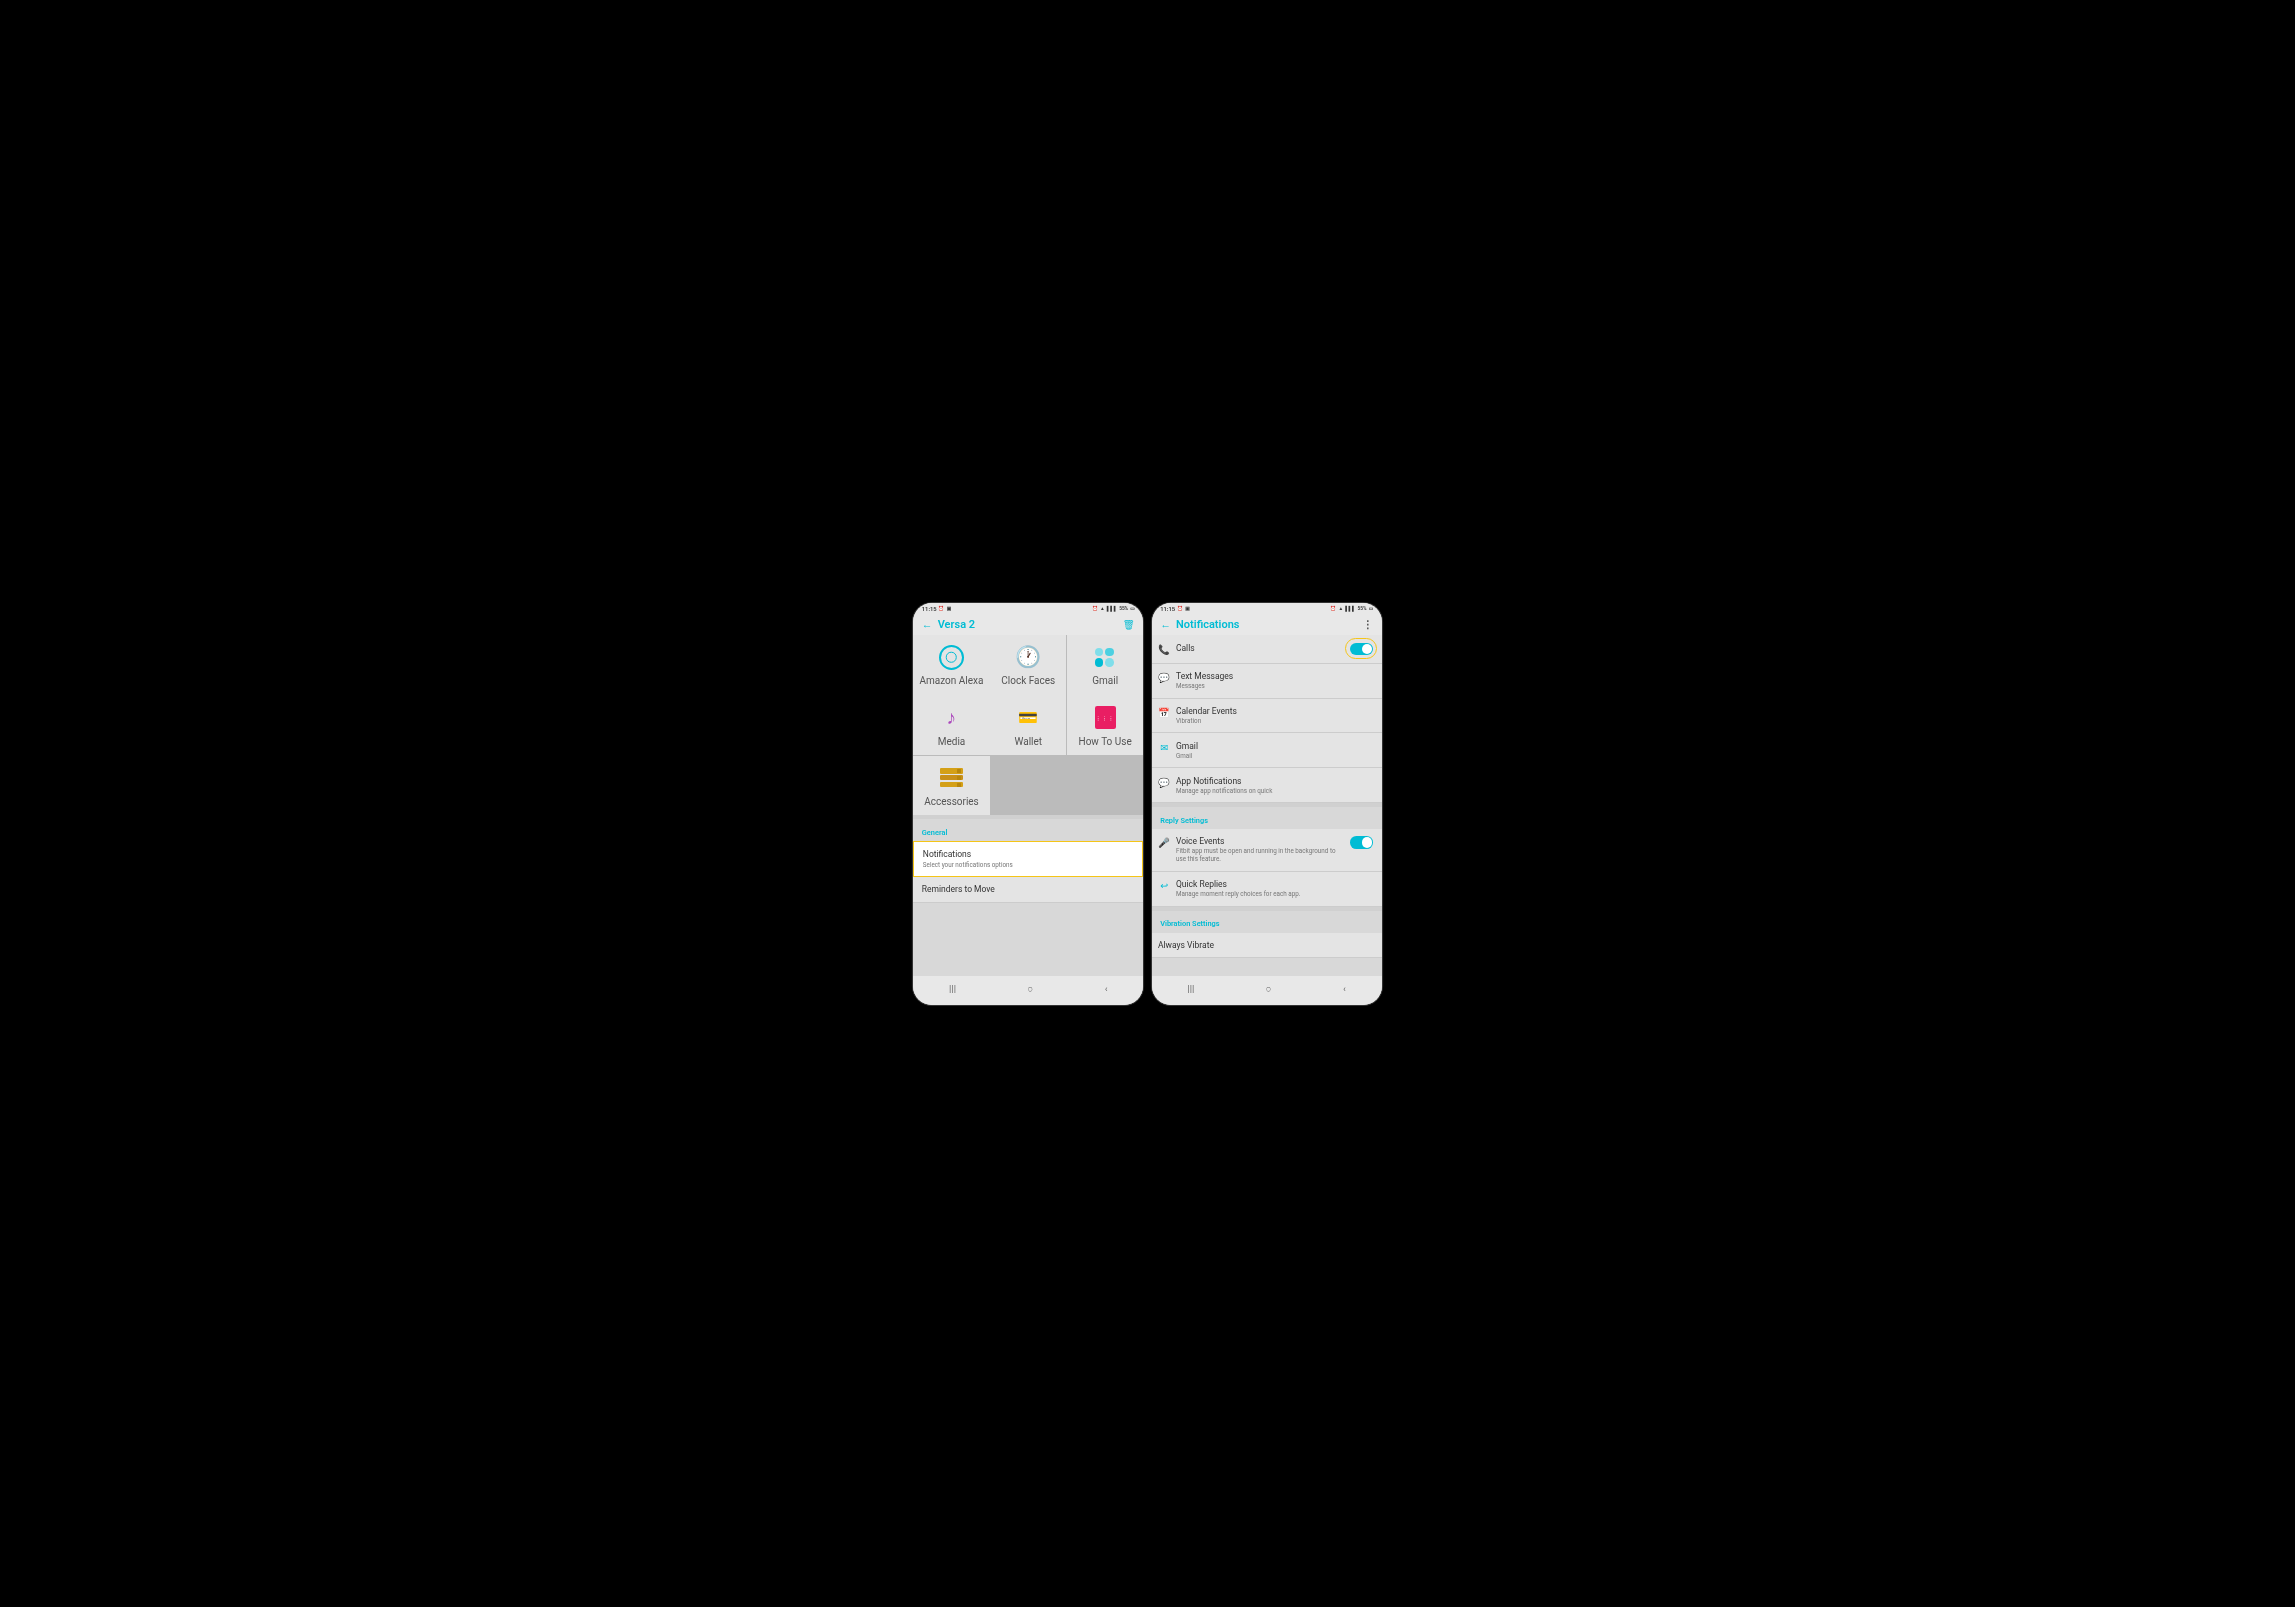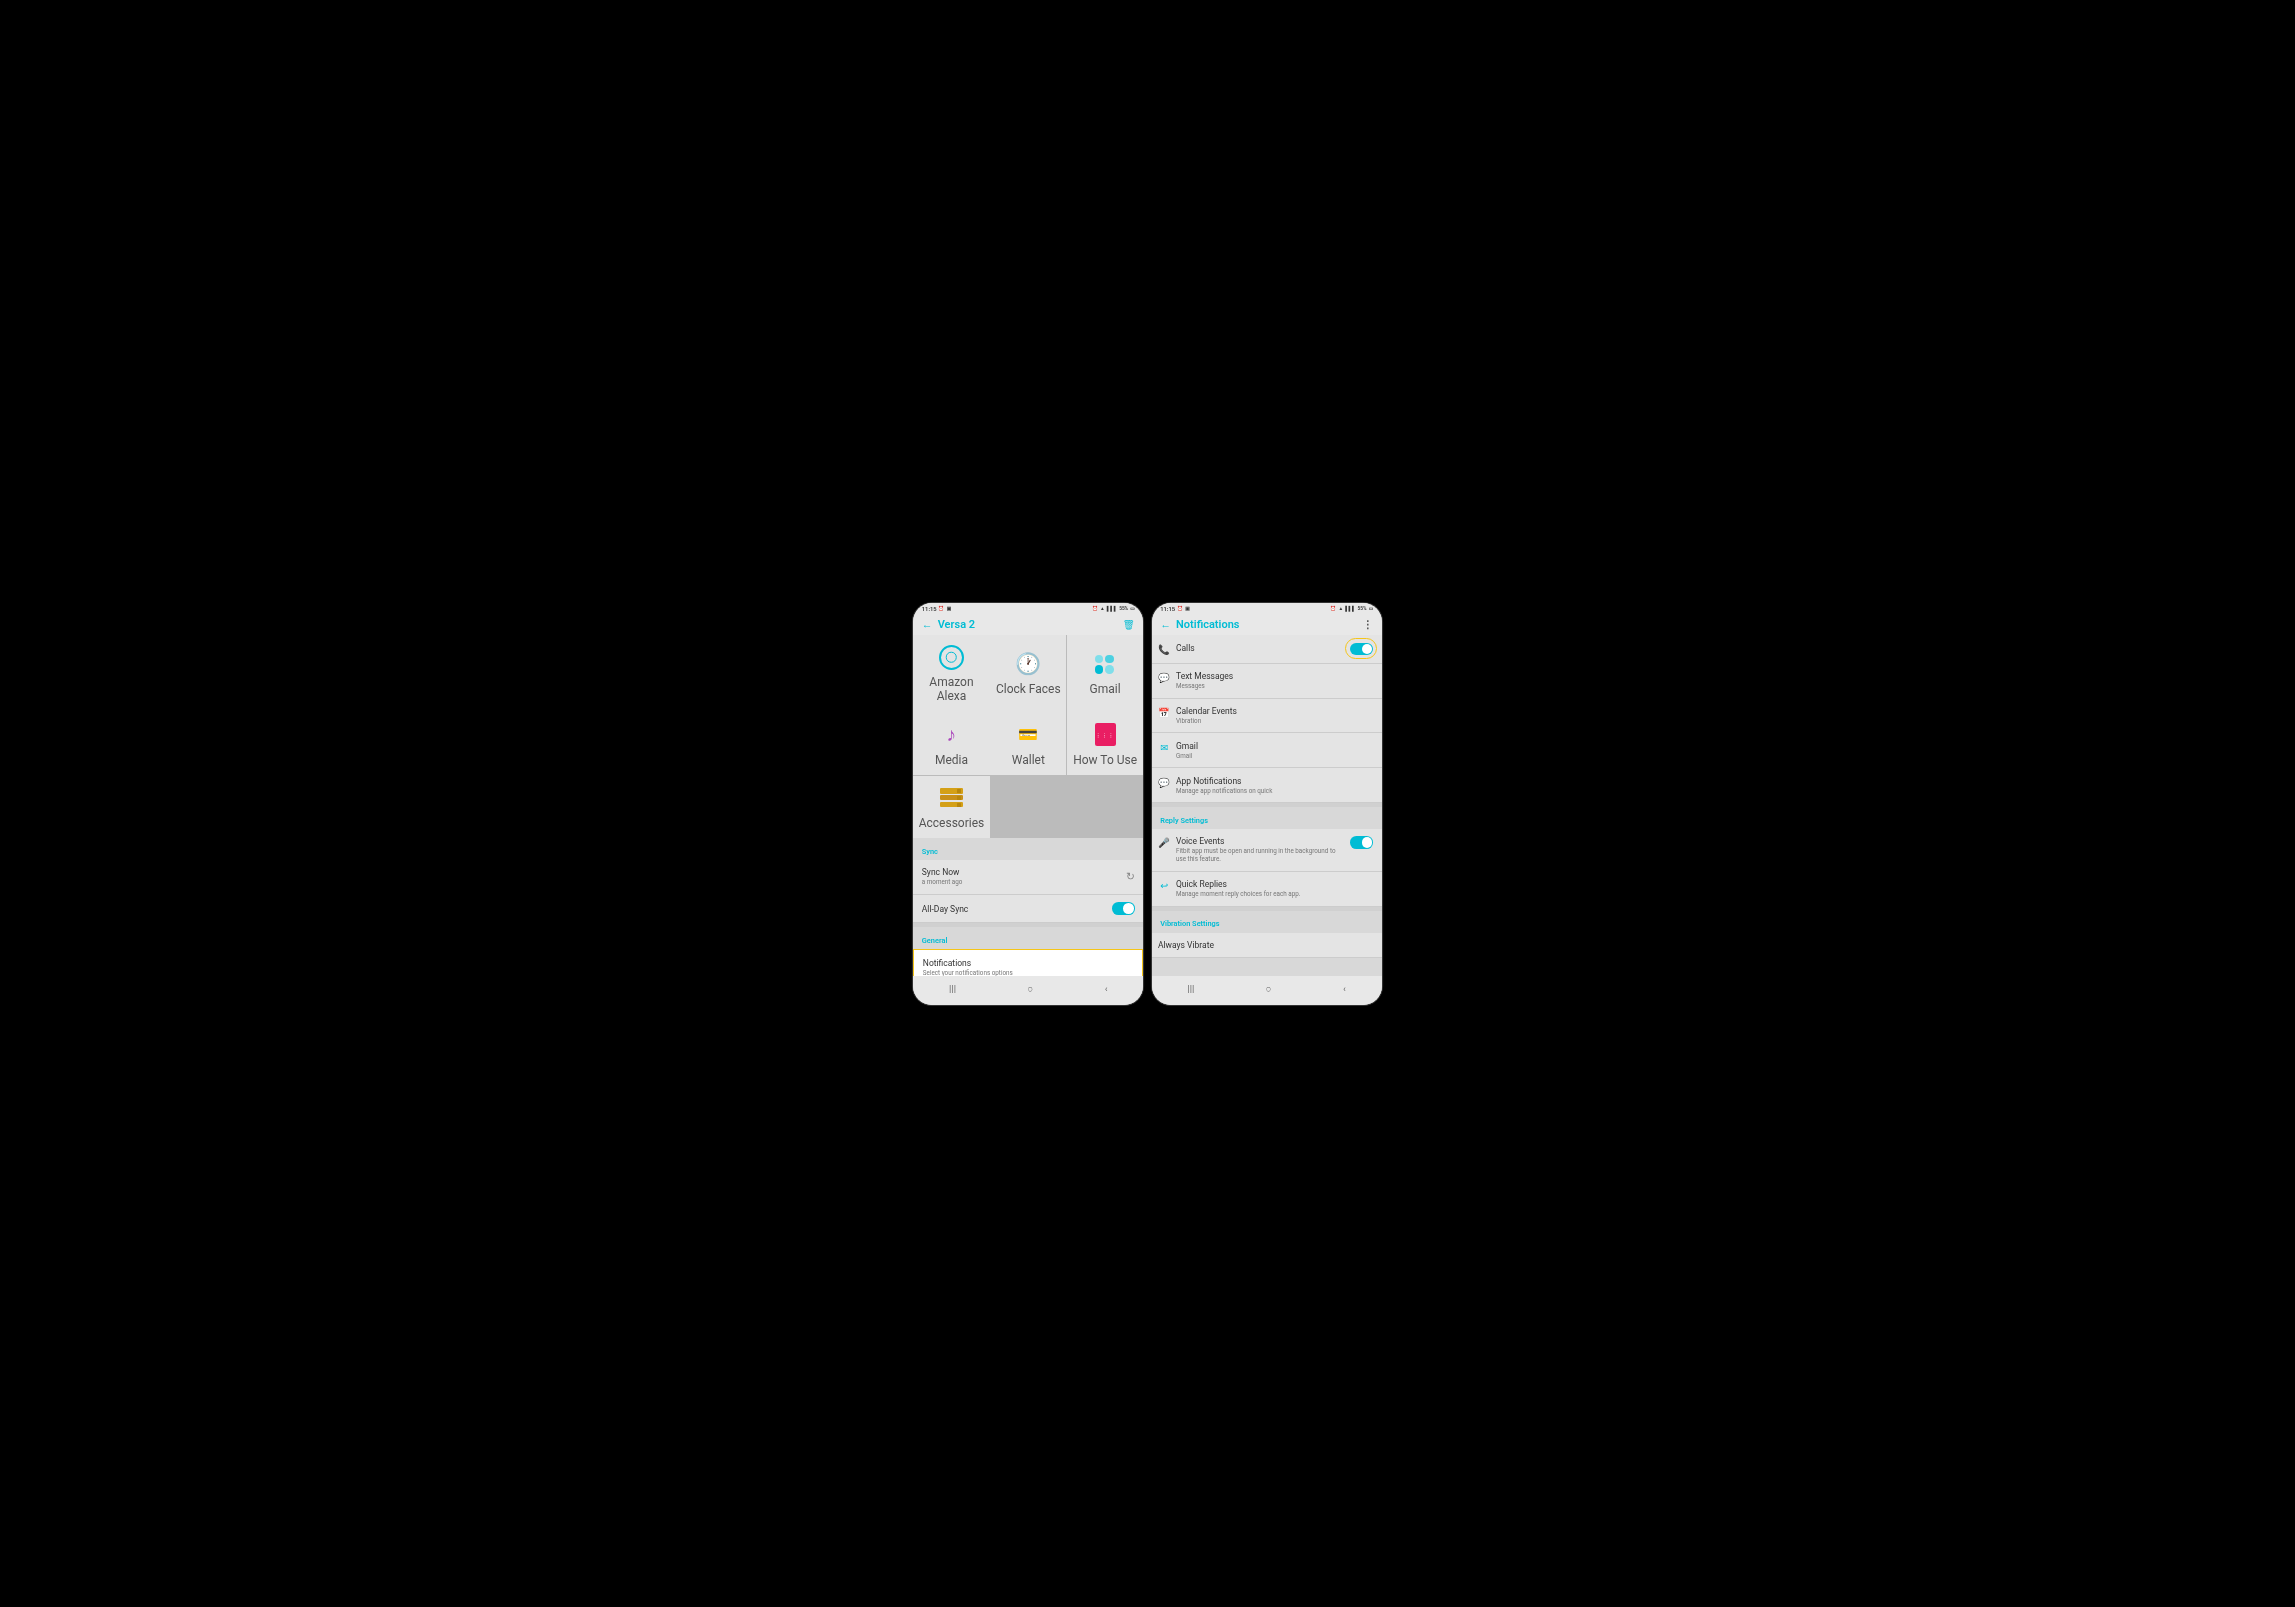--- a/index.html
+++ b/index.html
@@ -100,23 +100,22 @@
     }
     .grid-item-icon {
       width: 27.5px;
       height: 27.5px;
       display: flex;
       align-items: center;
       justify-content: center;
       margin-bottom: 4.2px;
     }
     .grid-item-label {
-      font-size: 12px;
+      font-size: 10px;
       color: #555;
-      text-align: center;
     }
 
     
     .icon-alexa {
       width: 25.4px; height: 25.4px;
       border: 2.1px solid #00bcd4;
       border-radius: 50%;
       position: relative;
       background: transparent;
     }
@@ -381,36 +380,20 @@
             <div class="icon-accessories">
               <div class="acc-bar"></div>
               <div class="acc-bar mid"></div>
               <div class="acc-bar bot"></div>
             </div>
           </div>
           <span class="grid-item-label">Accessories</span>
         </div>
       </div>
 
-      <div>
-        <div class="section-label">Sync</div>
-        <div class="list-item">
-          <div class="list-item-left">
-            <div class="list-item-title">Sync Now</div>
-            <div class="list-item-sub">a moment ago</div>
-          </div>
-          <span class="sync-icon">↻</span>
-        </div>
-        <div class="list-item">
-          <div class="list-item-left">
-            <div class="list-item-title">All-Day Sync</div>
-          </div>
-          <div class="toggle"></div>
-        </div>
-      </div>
 
       <div class="divider-space"></div>
 
       <div>
         <div class="section-label">General</div>
 
         <div class="list-item highlighted">
           <div class="list-item-left">
             <div class="list-item-title">Notifications</div>
             <div class="list-item-sub">Select your notifications options</div>

